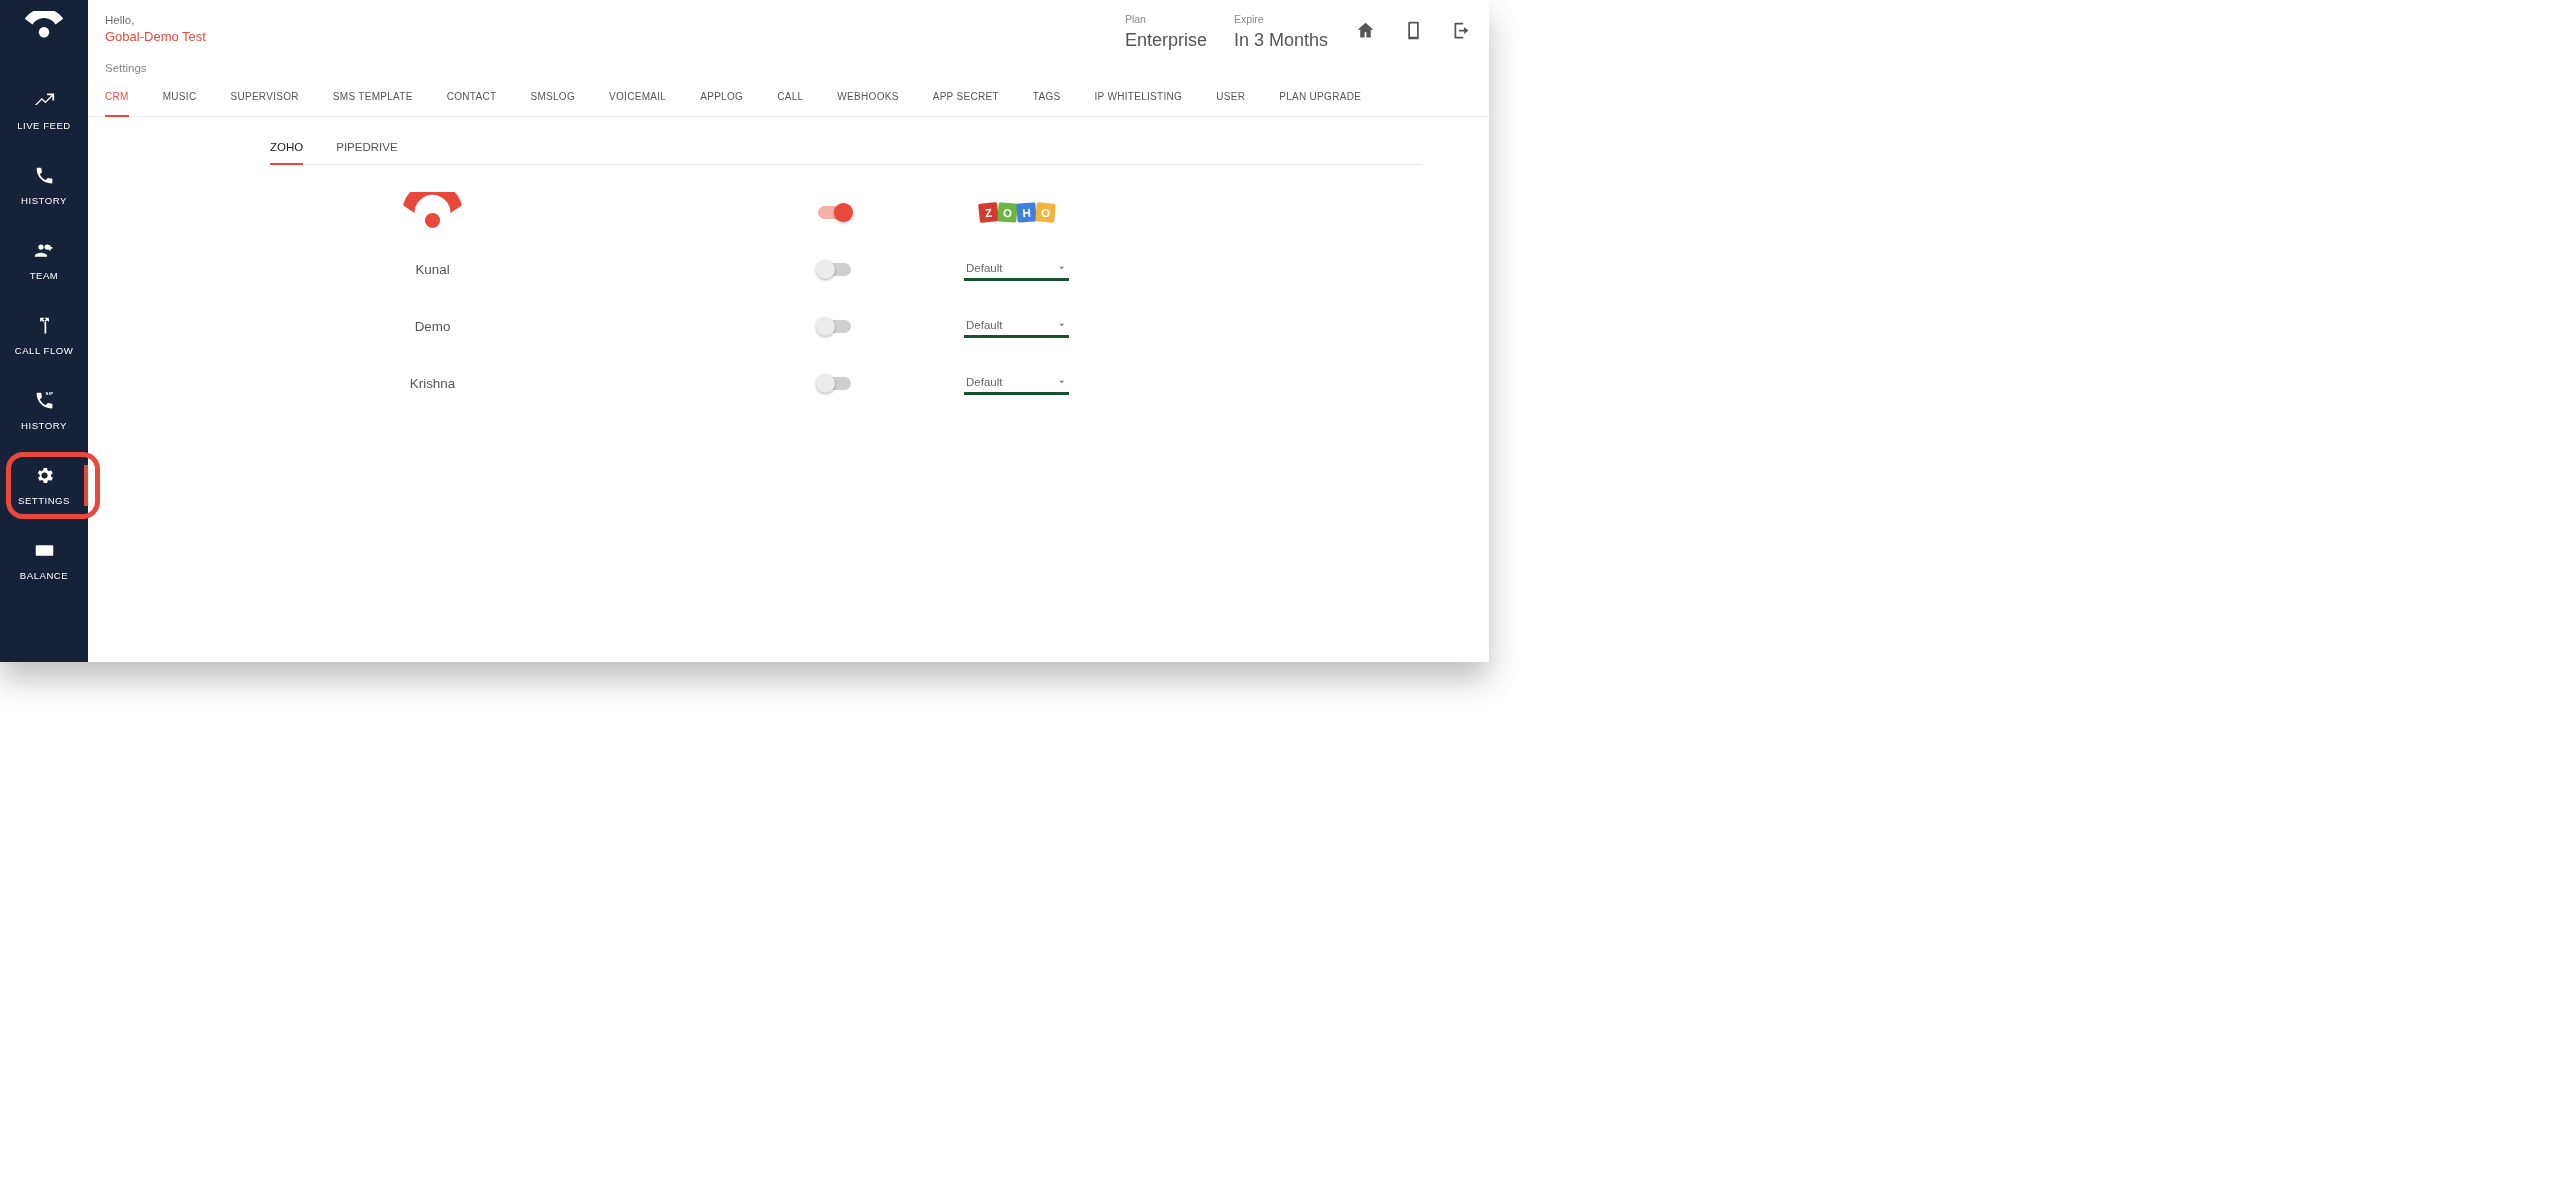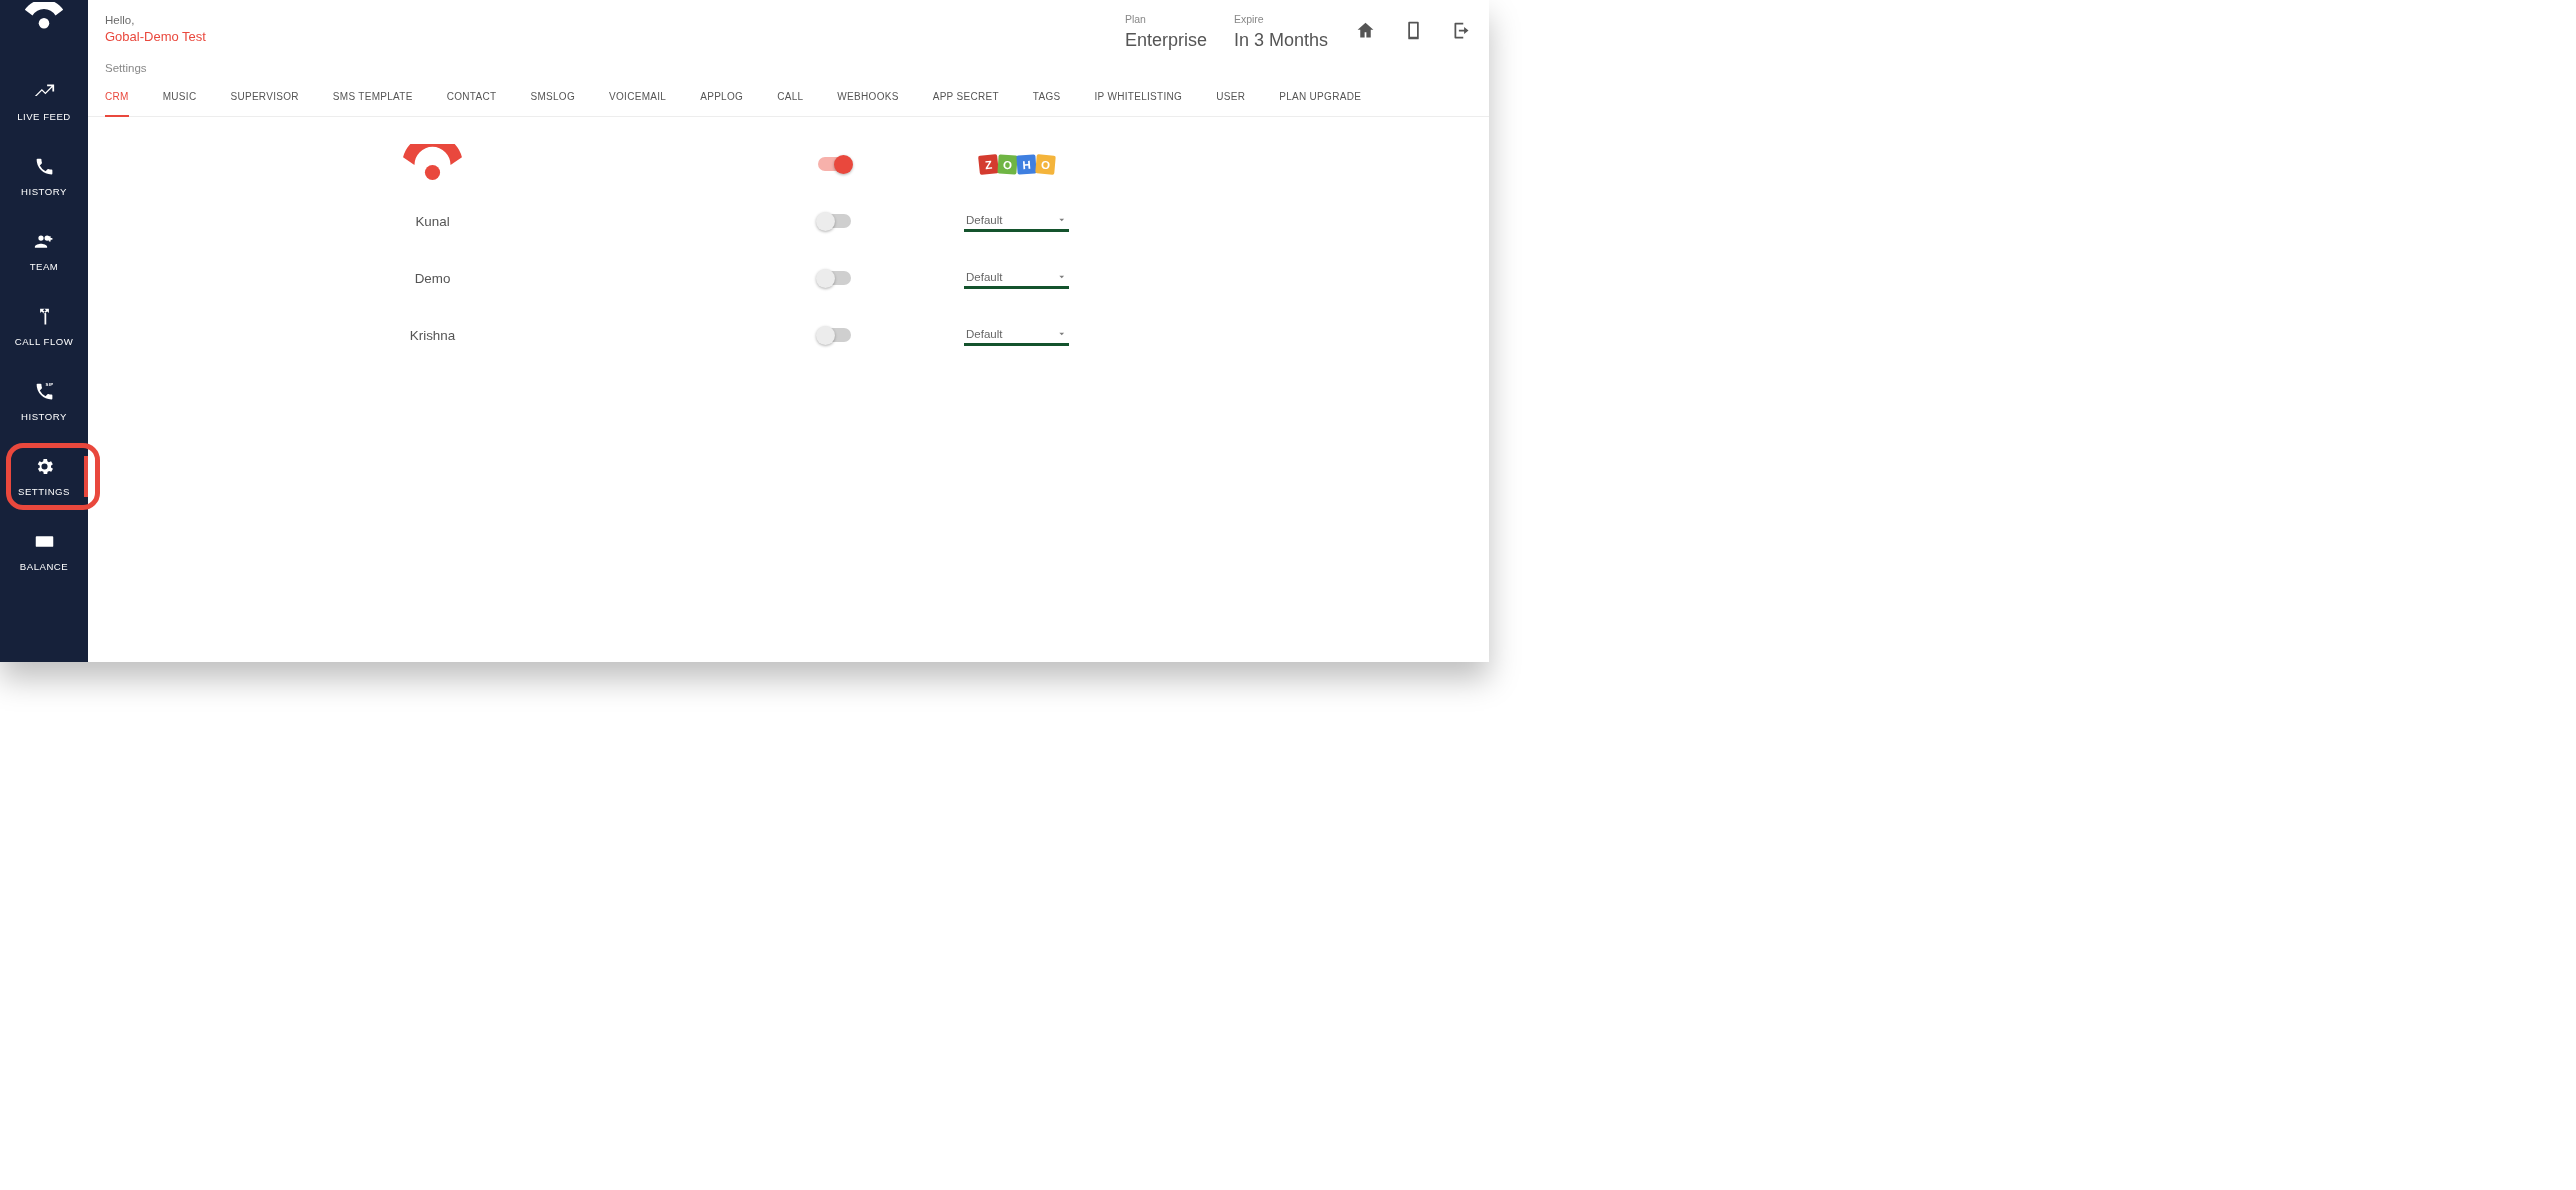--- a/index.html
+++ b/index.html
@@ -1,18 +1,18 @@
 <!DOCTYPE html>
 <html><head>
 <meta charset="utf-8">
 <style>
   html,body{margin:0;padding:0;font-family:"Helvetica Neue",Arial,sans-serif;background:#fff;color:#333;}
   body{display:flex;min-height:662px;width:1489px;box-shadow:0 17px 29px rgba(0,0,0,0.25);}
   
-  .sidebar{width:88px;background:#16213a;display:flex;flex-direction:column;align-items:center;padding-top:2px;flex-shrink:0;}
+  .sidebar{width:88px;background:#16213a;display:flex;flex-direction:column;align-items:center;padding-top:11px;flex-shrink:0;}
   .logo{margin-bottom:29px;}
   .sidebar-item{width:100%;display:flex;flex-direction:column;align-items:center;justify-content:center;height:75px;color:#fff;font-size:9.6px;letter-spacing:0.5px;cursor:pointer;position:relative;}
   .sidebar-item svg{width:21px;height:21px;fill:#fff;margin-bottom:9.6px;}
   .sidebar-item span{font-weight:400;}
   .sidebar-item.active::after{content:"";position:absolute;right:0;top:17px;bottom:17px;width:3.8px;background:#e9483d;}
   .highlight-box{position:absolute;left:5.7px;right:-11.5px;top:3.8px;bottom:3.8px;border:5.7px solid #e9483d;border-radius:17px;pointer-events:none;}
   
   .main{flex:1;display:flex;flex-direction:column;}
   .topbar{display:flex;justify-content:space-between;align-items:flex-start;padding:11.5px 17px 0 17px;}
   .hello-block{line-height:1.4;}
@@ -168,20 +168,24 @@
     <div class="tab">APPLOG</div>
     <div class="tab">CALL</div>
     <div class="tab">WEBHOOKS</div>
     <div class="tab">APP SECRET</div>
     <div class="tab">TAGS</div>
     <div class="tab">IP WHITELISTING</div>
     <div class="tab">USER</div>
     <div class="tab">PLAN UPGRADE</div>
   </div>
 
+  <div class="subtabs">
+    <div class="stab active">ZOHO</div>
+    <div class="stab">PIPEDRIVE</div>
+  </div>
 
   <div class="content">
 
     <div class="row hdr-row">
       <div class="cell-name">
         <svg width="75" height="38" viewBox="0 0 78 40">
           <path d="M8 14 A32 32 0 0 1 70 14 L58 22 A18 18 0 0 0 20 22 Z" fill="#e9483d"></path>
           <circle cx="39" cy="30" r="8" fill="#e9483d"></circle>
         </svg>
       </div>

